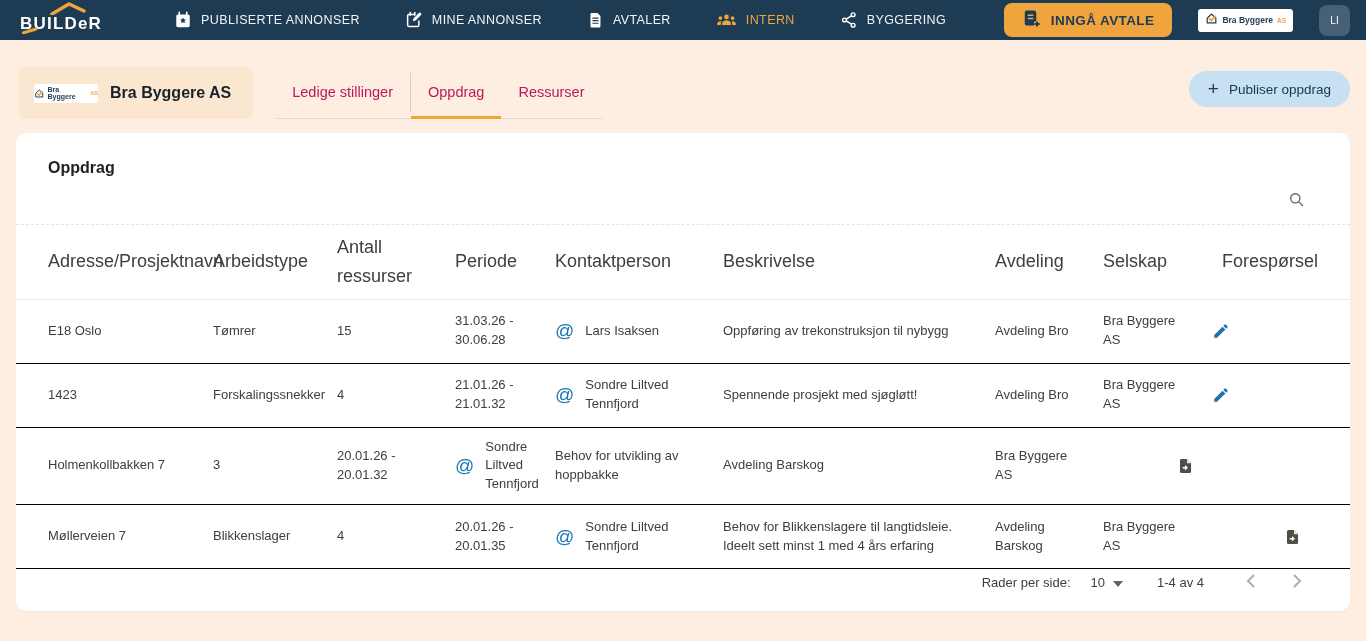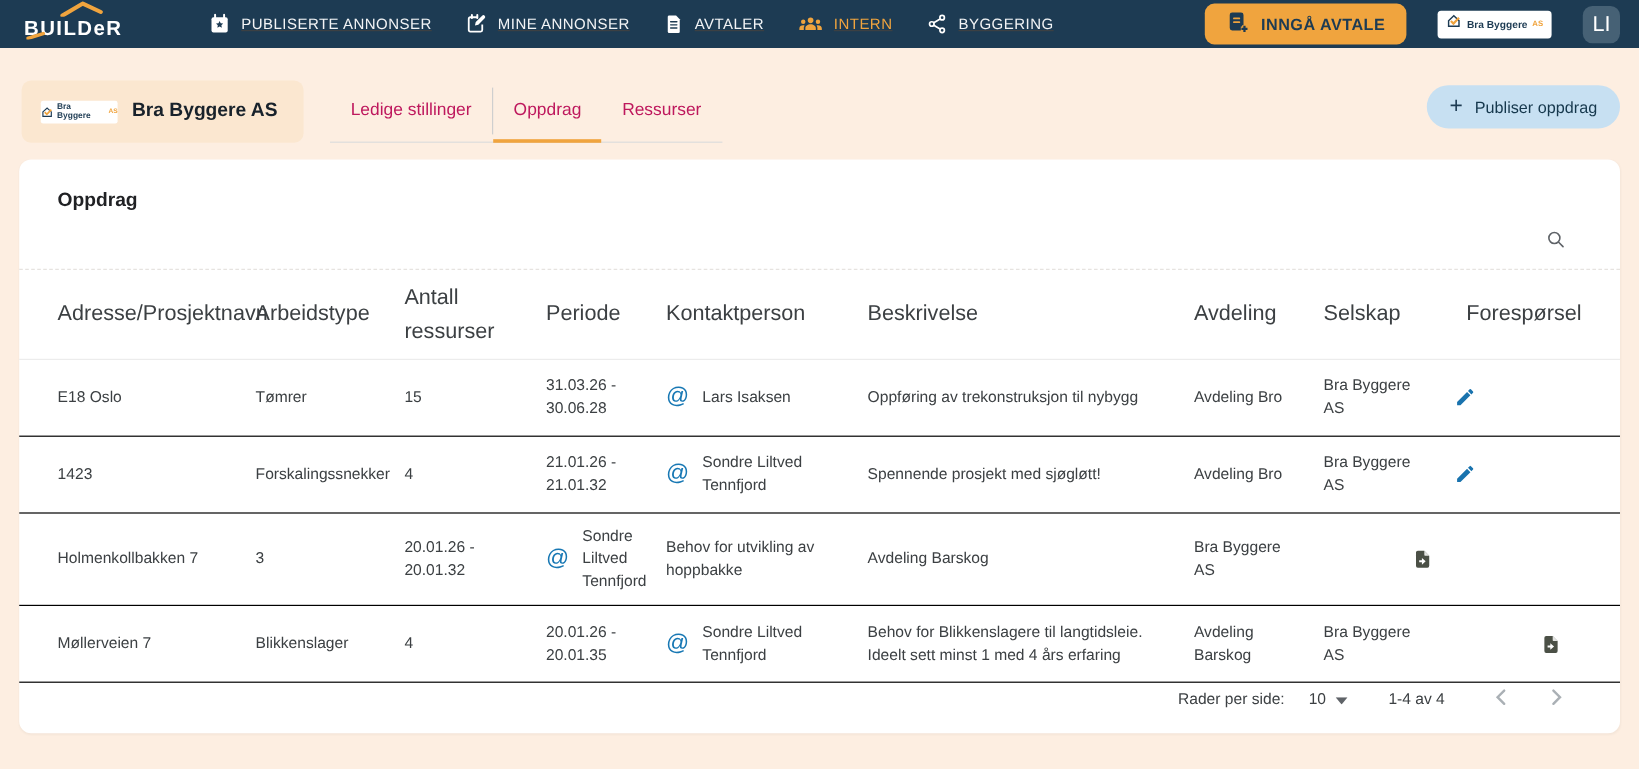--- a/index.html
+++ b/index.html
@@ -5,30 +5,30 @@
   * { margin:0; padding:0; box-sizing:border-box; }
   html,body { width:1366px; height:641px; overflow:hidden; }
   body { font-family:"Liberation Sans", sans-serif; background:#fdeee1; color:#3c4043; }
 
   
   .topnav { height:40px; background:#1d3b53; display:flex; align-items:center; padding:0 16px 0 20px; }
   .logo { position:relative; width:110px; height:40px; display:flex; align-items:center; }
   .logo-text { color:#fff; font-weight:700; font-size:17px; letter-spacing:1.2px; margin-top:8px; }
   .logo-roof { position:absolute; top:1px; left:30px; }
   .logo-swoosh { position:absolute; bottom:2px; left:2px; }
-  .nav-items { display:flex; align-items:center; gap:28px; margin-left:44px;text-decoration:underline; }
+  .nav-items { display:flex; align-items:center; gap:45px; margin-left:44px; }
   .nav-item { display:flex; align-items:center; gap:9px; color:#f2f4f6; font-size:12.5px; letter-spacing:.4px; cursor:pointer; white-space:nowrap; }
   .nav-item .nicon { display:flex; align-items:center; }
   .nav-item.active { color:#f0a43e; }
   .nav-right { margin-left:auto; display:flex; align-items:center; gap:26px; }
   .cta-btn { display:flex; align-items:center; gap:10px; background:#f0a43e; border:none; border-radius:8px; height:34px; padding:12px 18px; font-family:inherit; font-size:13.5px; font-weight:700; color:#1d3b53; letter-spacing:.4px; cursor:pointer; }
   .badge { background:#fff; border-radius:3px; height:23px; display:flex; align-items:center; gap:4px; padding:0 7px; cursor:pointer; }
   .badge-name { font-size:8.5px; font-weight:700; color:#1d3b53; }
   .badge-suffix { font-size:6.5px; font-weight:700; color:#f0a43e; }
-  .avatar { width:31px; height:31px; border-radius:8px; background:#466175; color:#fff; font-size:18px; display:flex; align-items:center; justify-content:center; cursor:pointer; }
+  .avatar { width:31px; height:31px; border-radius:8px; background:#466175; color:#fff; font-size:10px; display:flex; align-items:center; justify-content:center; cursor:pointer; }
 
   
   .subheader { display:flex; align-items:flex-start; margin:27px 16px 0 18px; height:52px; }
   .company-chip { background:#fbe7d0; border-radius:8px; height:52px; display:flex; align-items:center; gap:12px; padding:0 22px 0 16px; }
   .chip-logo { background:#fff; border-radius:2px; width:64px; height:19px; display:flex; align-items:center; justify-content:center; gap:3px; }
   .chip-logo .badge-name { font-size:7px; }
   .chip-logo .badge-suffix { font-size:5.5px; }
   .company-name { font-size:16px; font-weight:700; color:#18222b; }
   .tabs { display:flex; align-items:stretch; height:52px; margin-left:22px; border-bottom:1px solid #dcdcdc; }
   .tab { display:flex; align-items:center; padding:0 17px; font-size:14.5px; color:#be185d; cursor:pointer; border-bottom:3px solid transparent; margin-bottom:-1px; }

